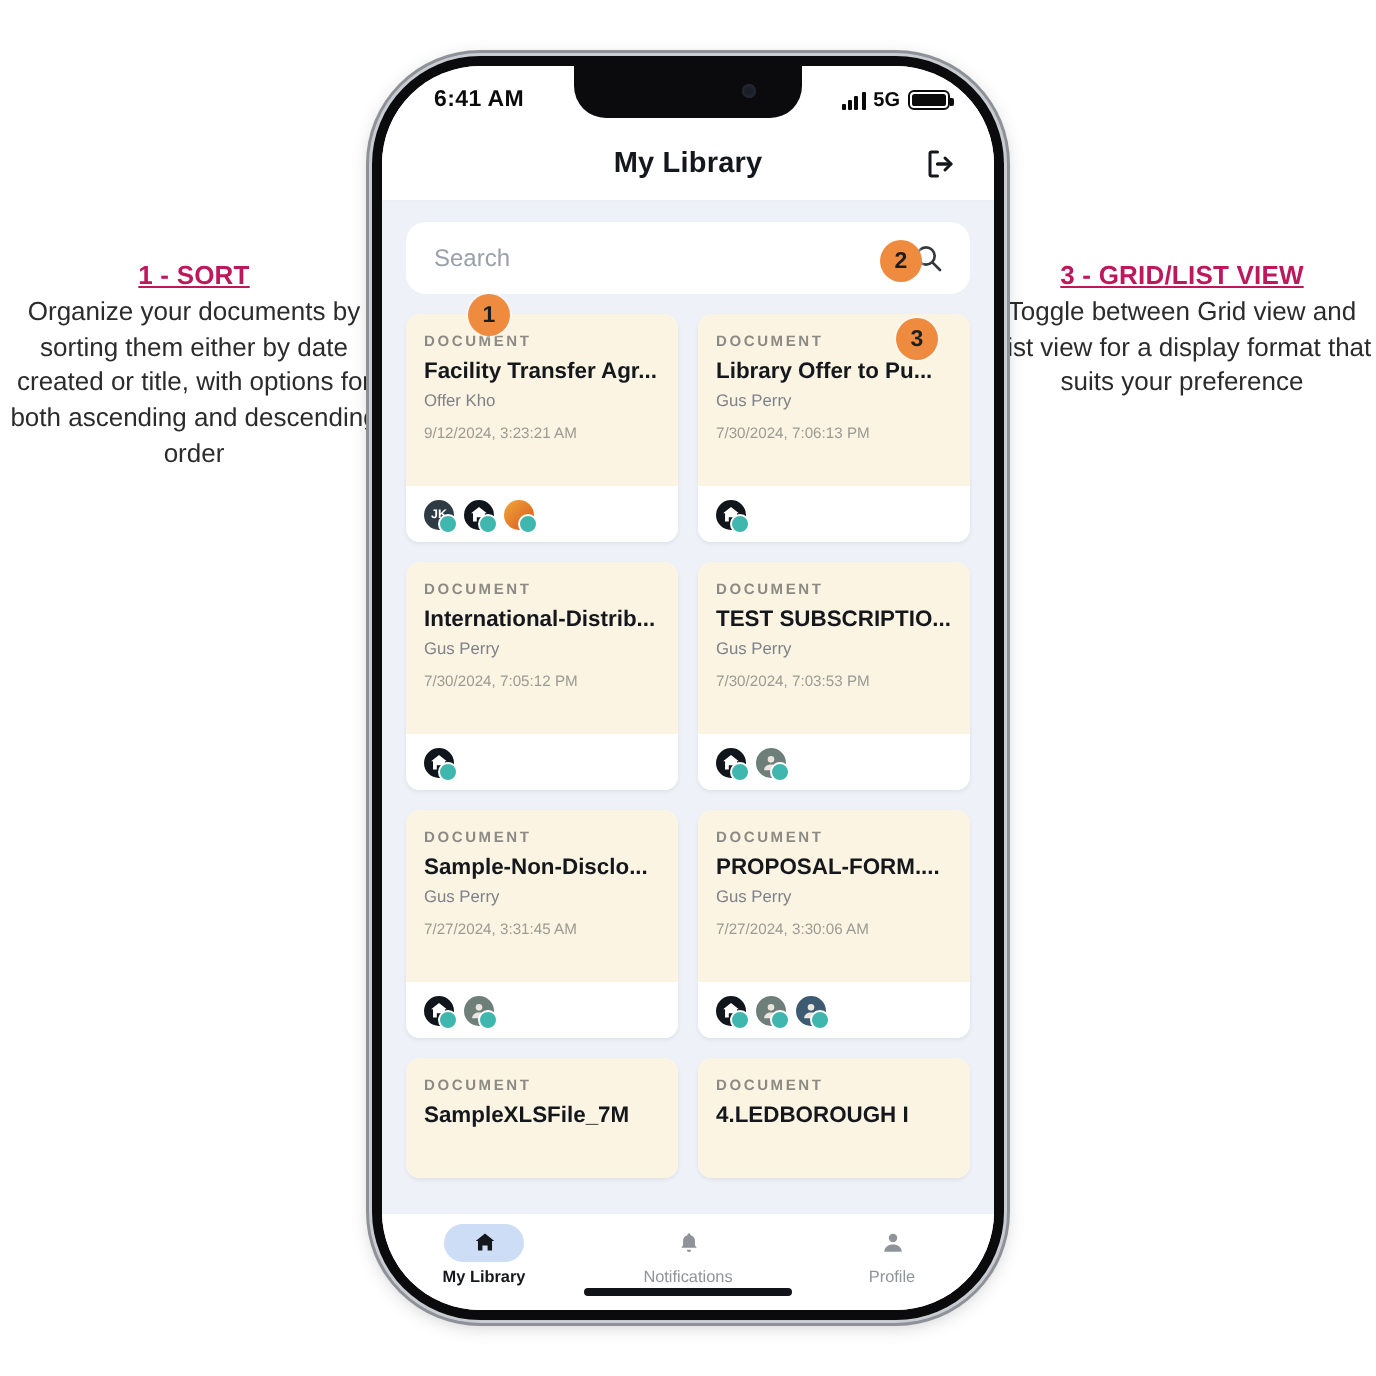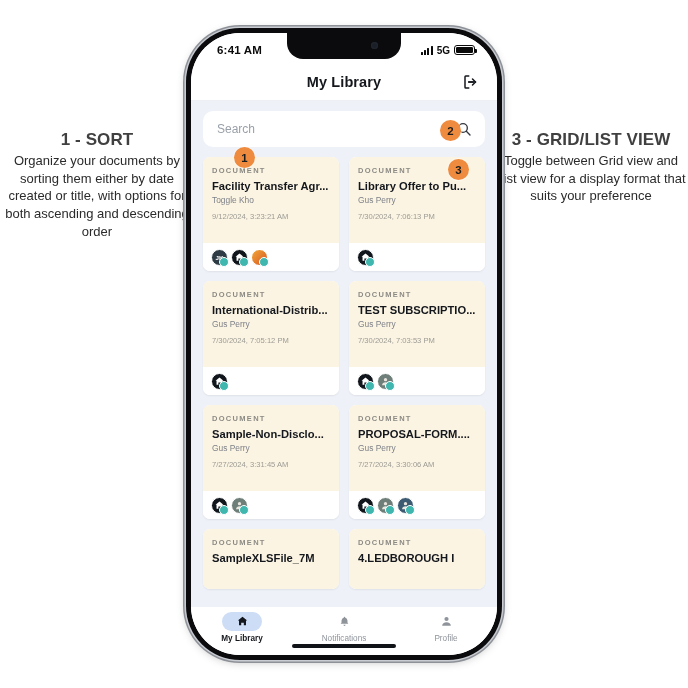--- a/index.html
+++ b/index.html
@@ -16,25 +16,26 @@
     position: absolute;
     top: 0;
     width: 190px;
     text-align: center;
   }
   .annot-left  { left: 2px; }
   .annot-right { right: 2px; }
 
   .annot-block { margin-bottom: 18px; }
   .annot-title {
-    font-size: 17px;
+    font-size: 13px;
     font-weight: bold;
-    color: #404040;
+    color: #be185d;
     letter-spacing: .1px;
     margin-bottom: 2px;
+    text-decoration: underline;
   }
   .annot-body {
     font-size: 13px;
     line-height: 1.36;
     color: #2b2b2b;
   }
 
   
   .phone {
     position: absolute;
@@ -403,21 +404,21 @@
 
       <div class="badge badge-1">1</div>
       <div class="badge badge-2">2</div>
       <div class="badge badge-3">3</div>
 
       <div class="doc-grid" id="doc-grid">
           <div class="doc-card">
             <div class="doc-top">
               <div class="doc-kind">DOCUMENT</div>
               <div class="doc-title">Facility Transfer Agr...</div>
-              <div class="doc-owner">Toggle Kho</div>
+              <div class="doc-owner">Offer Kho</div>
               <div class="doc-date">9/12/2024, 3:23:21 AM</div>
             </div>
             <div class="doc-avatars">
               <div class="av tick av-dark">JK</div>
               <div class="av tick av-home">
                 <svg viewBox="0 0 24 24" width="11" height="11" fill="#ffffff">
                   <path d="M12 3.2 3.4 10.1h2.1V19h4.1v-4.6h4.8V19h4.1v-8.9h2.1z"></path>
                 </svg>
               </div>
               <div class="av tick av-orange"></div>

